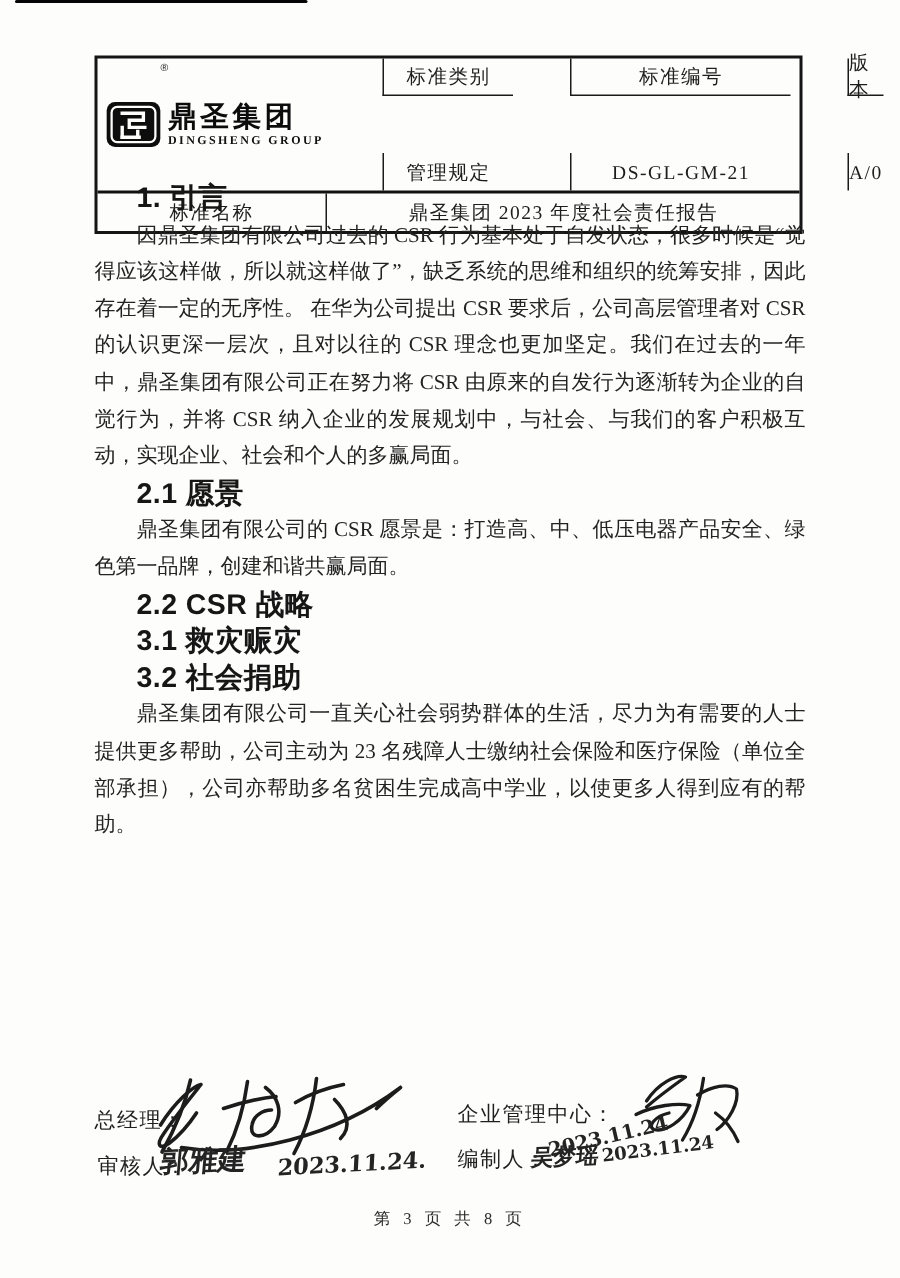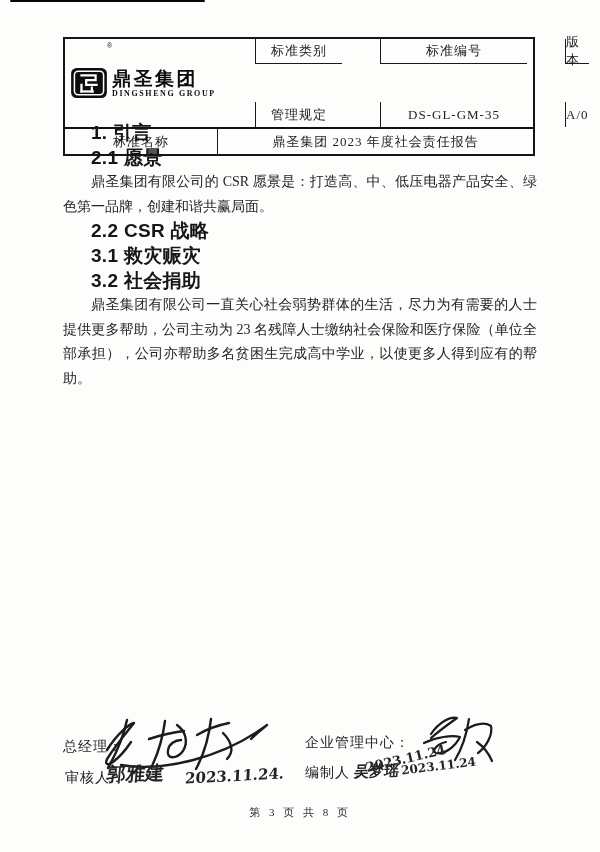--- a/index.html
+++ b/index.html
@@ -120,34 +120,35 @@
         <span class="tm-mark">®</span>
         <div class="logo-txt">
           <span class="brand-cn">鼎圣集团</span>
           <span class="brand-en">DINGSHENG GROUP</span>
         </div>
       </div>
       <div class="cell r1">标准类别</div>
       <div class="cell r1">标准编号</div>
       <div class="cell r1">版本</div>
       <div class="cell">管理规定</div>
-      <div class="cell mono-code">DS-GL-GM-35</div>
+      <div class="cell mono-code">DS-GL-GM-21</div>
       <div class="cell">A/0</div>
     </div>
     <div class="tbl-bottom">
       <div class="cell">标准名称</div>
       <div class="cell doc-title">鼎圣集团 2023 年度社会责任报告</div>
     </div>
   </div>
 
   <div class="doc-body">
 
       <p class="blk blk-heading">1. 引言</p>
 
 
+      <p class="blk blk-para">因鼎圣集团有限公司过去的 CSR 行为基本处于自发状态，很多时候是“觉得应该这样做，所以就这样做了”，缺乏系统的思维和组织的统筹安排，因此存在着一定的无序性。 在华为公司提出 CSR 要求后，公司高层管理者对 CSR 的认识更深一层次，且对以往的 CSR 理念也更加坚定。我们在过去的一年中，鼎圣集团有限公司正在努力将 CSR 由原来的自发行为逐渐转为企业的自觉行为，并将 CSR 纳入企业的发展规划中，与社会、与我们的客户积极互动，实现企业、社会和个人的多赢局面。</p>
 
 
 
       <p class="blk blk-heading">2.1 愿景</p>
 
       <p class="blk blk-para">鼎圣集团有限公司的 CSR 愿景是：打造高、中、低压电器产品安全、绿色第一品牌，创建和谐共赢局面。</p>
 
       <p class="blk blk-heading">2.2 CSR 战略</p>
 
 

